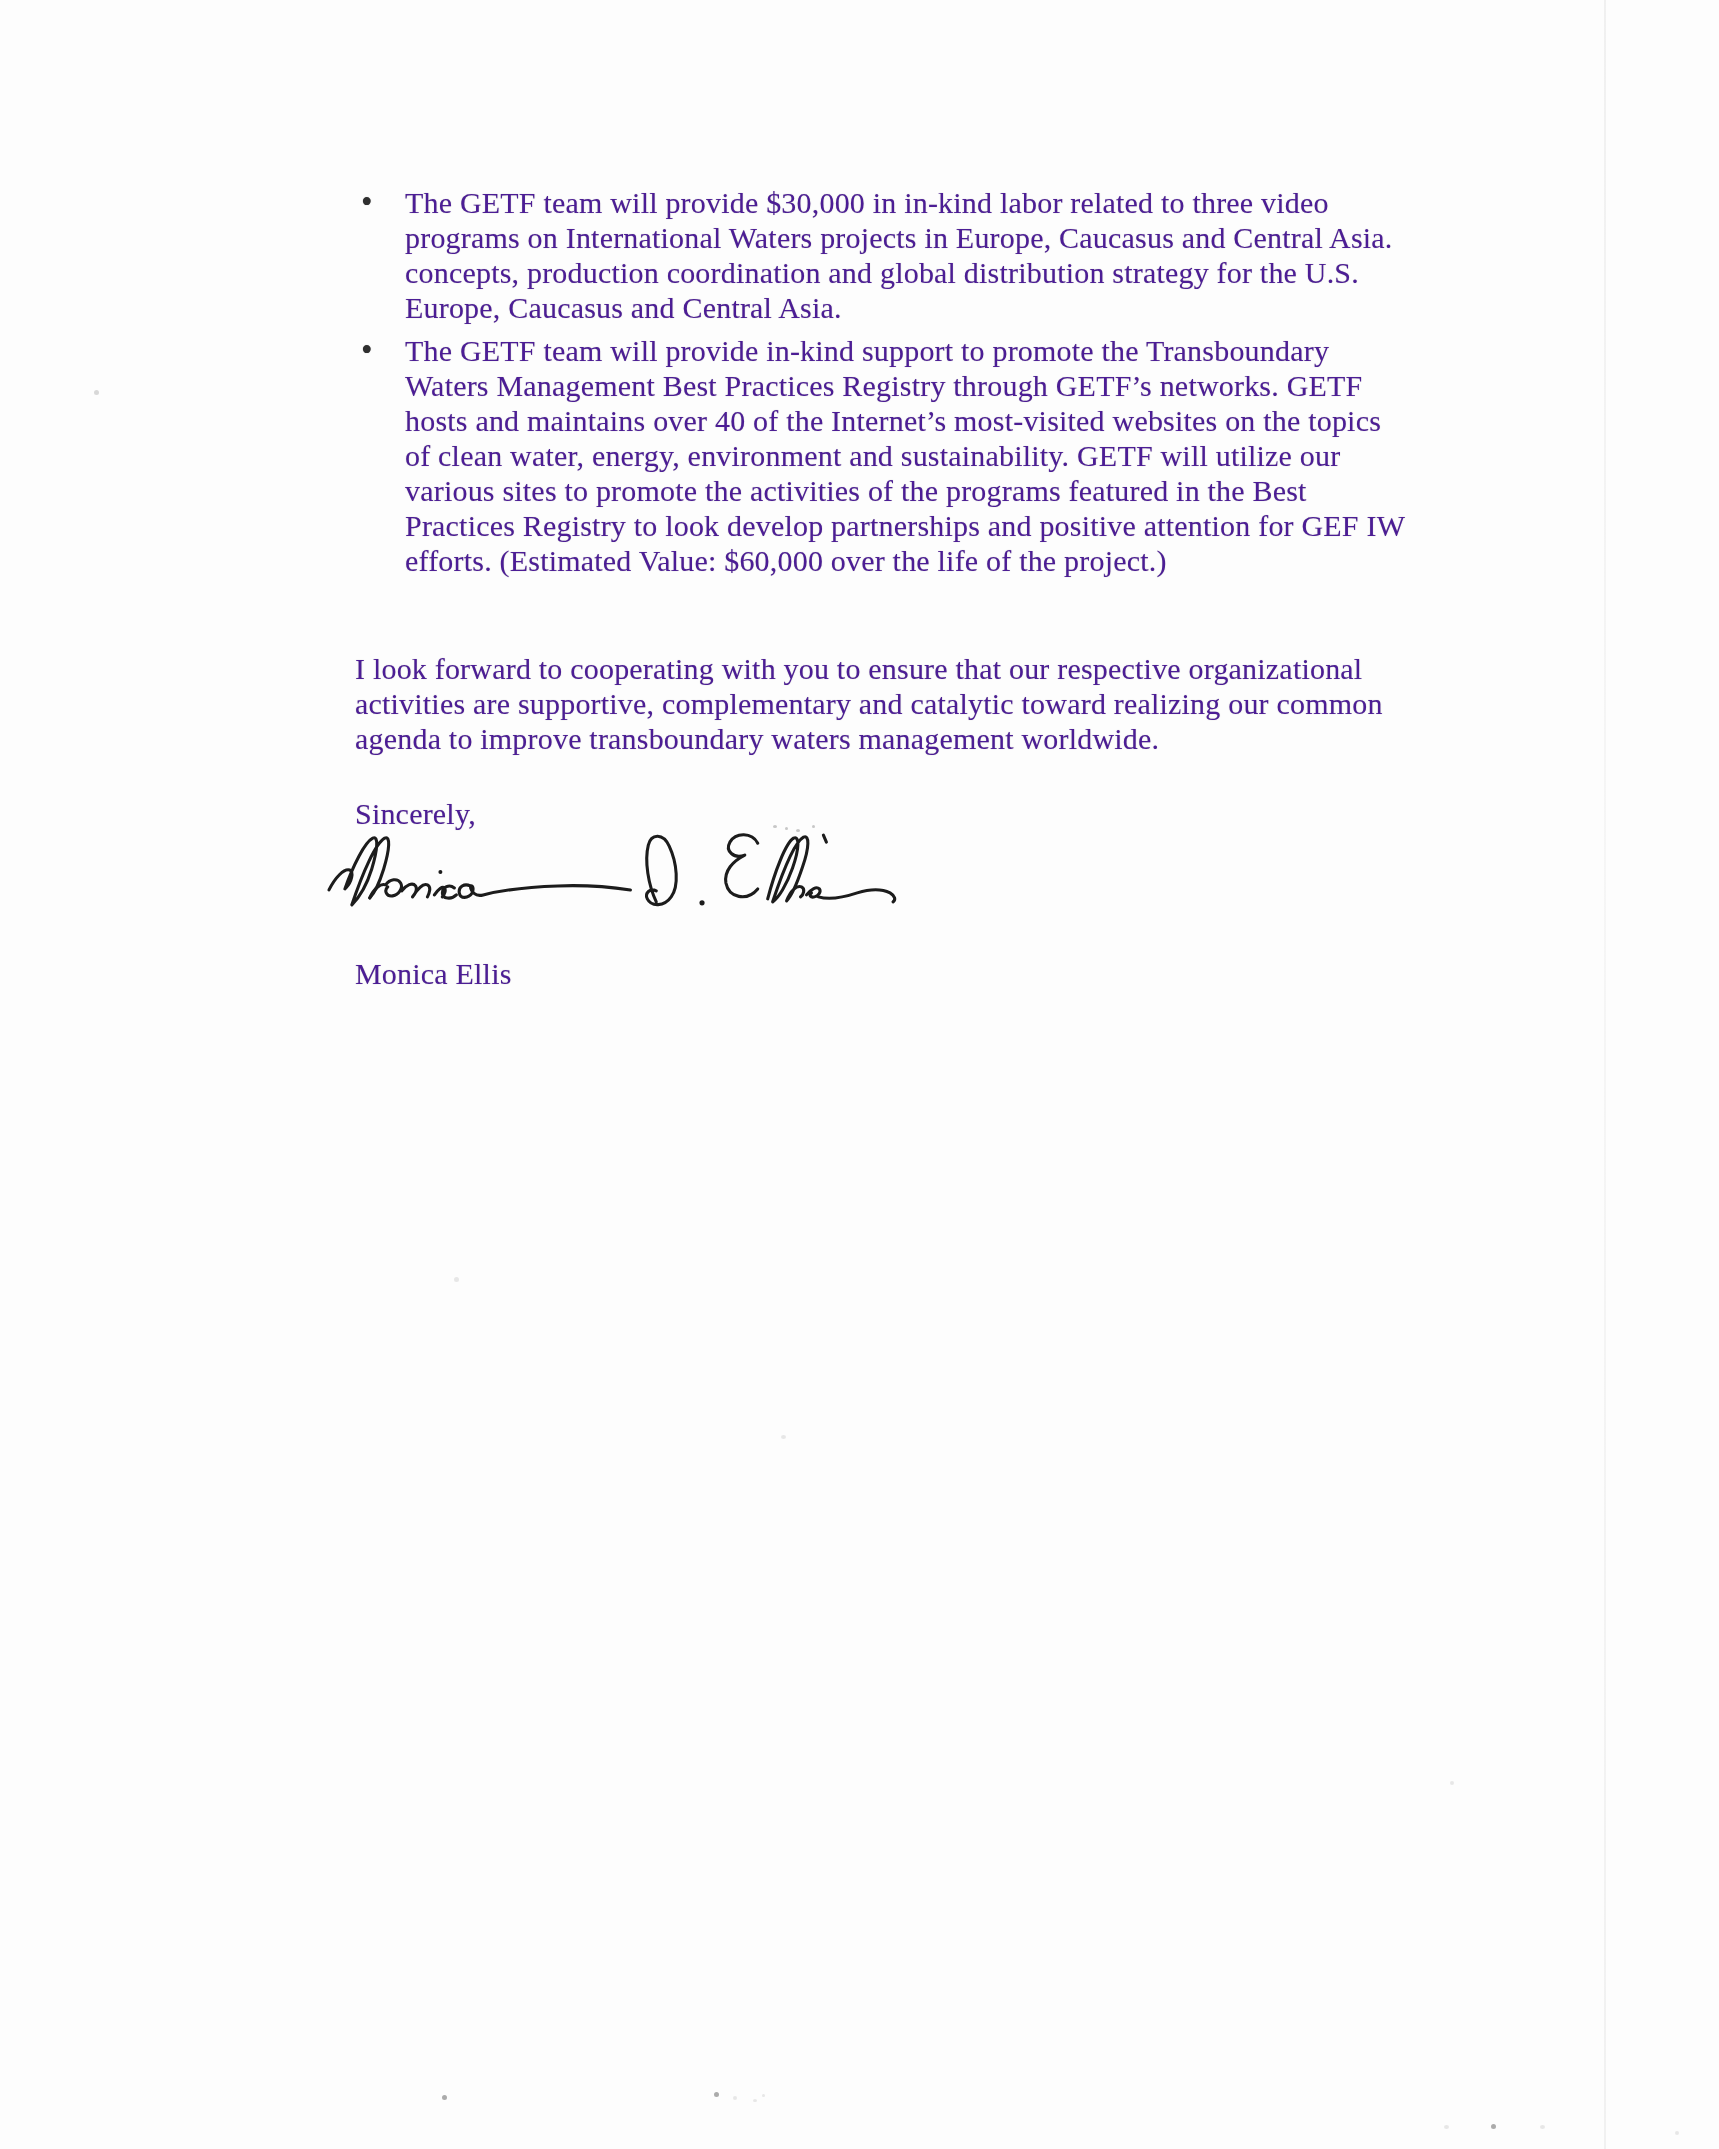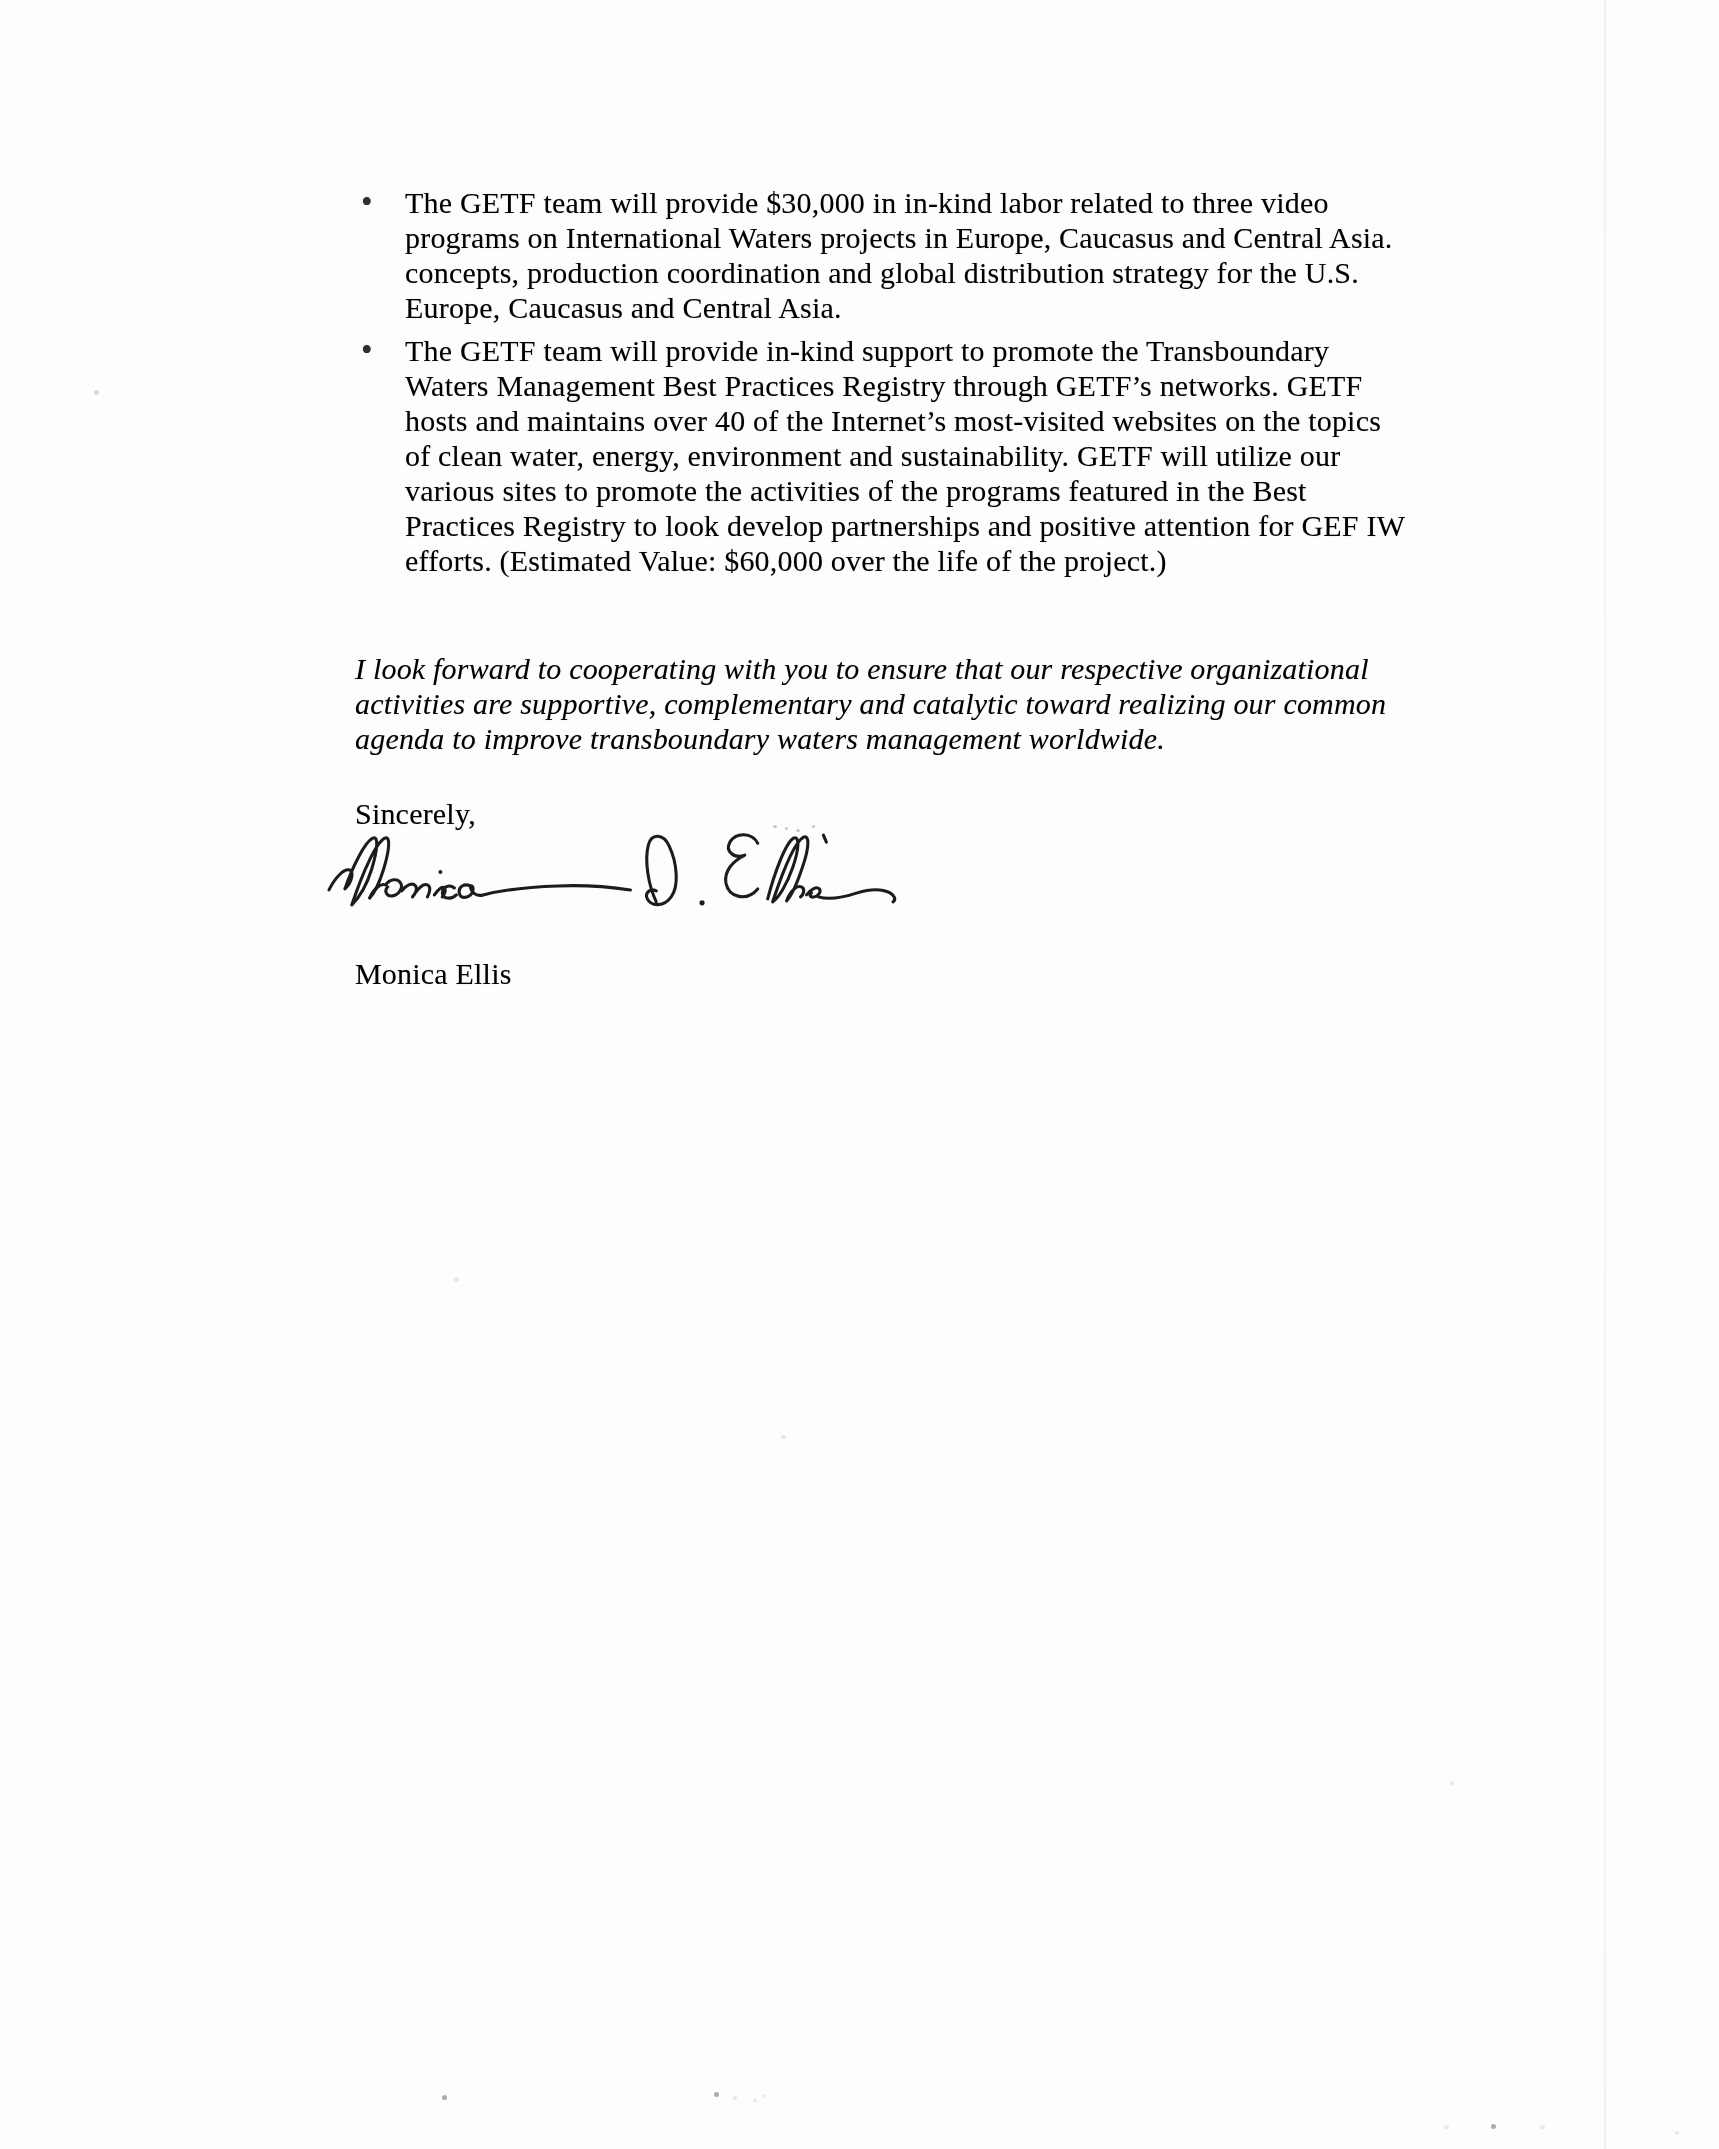--- a/index.html
+++ b/index.html
@@ -18,37 +18,37 @@
   
   .seam {
     position: absolute; top: 0; bottom: 0; left: 1604px; width: 2px;
     background: linear-gradient(to bottom, #ededed 0%, #f4f4f4 40%, #eeeeee 100%);
     opacity: .8;
   }
   .txt {
     font-size: 30px;
     line-height: 35px;
     letter-spacing: 0.2px;
-    color: #000000;
+    color: #4c1d95;
     text-shadow: 0 0 1px rgba(60,60,60,.35);
     white-space: nowrap;
   }
   .bullets {
     position: absolute; left: 361px; top: 185px;
     list-style: none; margin: 0; padding: 0;
   }
   .bullets li { display: flex; align-items: flex-start; }
   .bullets li + li { margin-top: 8px; }
   .marker {
     width: 44px; flex: 0 0 44px;
     font-size: 33px; line-height: 35px;
     color: #2f2f2f;
     text-shadow: 0 0 1px rgba(60,60,60,.4);
   }
-  .closing   { position: absolute; left: 355px; top: 651px; font-style: italic; }
+  .closing   { position: absolute; left: 355px; top: 651px; }
   .valediction { position: absolute; left: 355px; top: 796px; text-align: right; }
   .sig-wrap  { position: absolute; left: 324px; top: 826px; width: 577px; height: 94px; }
   .signer-name  { position: absolute; left: 355px; top: 932px; margin-top: 24px; }
   .signer-title { position: absolute; left: 355px; top: 969px; }
   .speck {
     position: absolute; border-radius: 50%;
     background: #b9b9b9; opacity: .55;
   }
   .speck.light { background: #d2d2d2; opacity: .5; }
   .speck.dark  { background: #8f8f8f; opacity: .75; }

